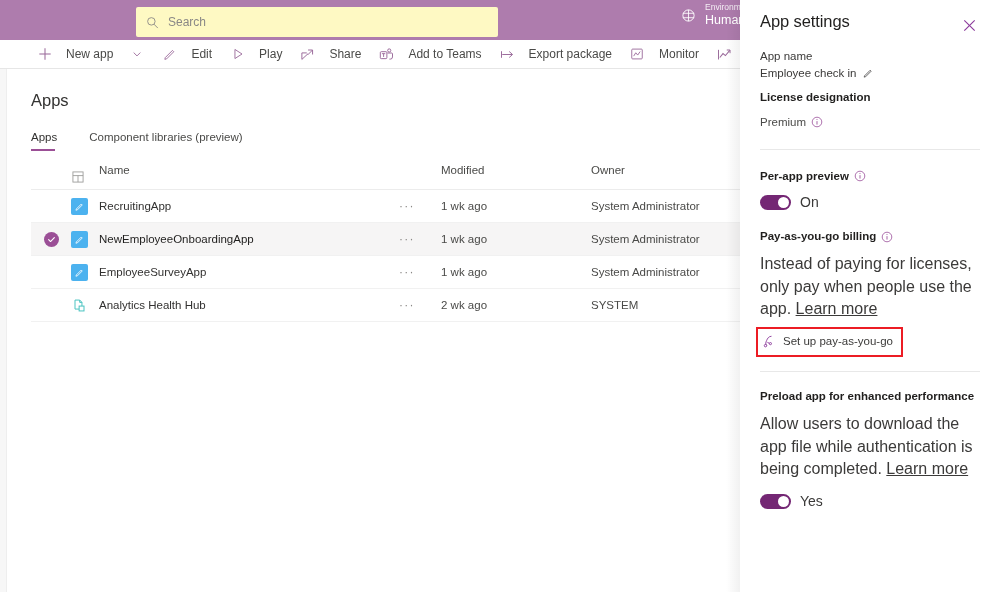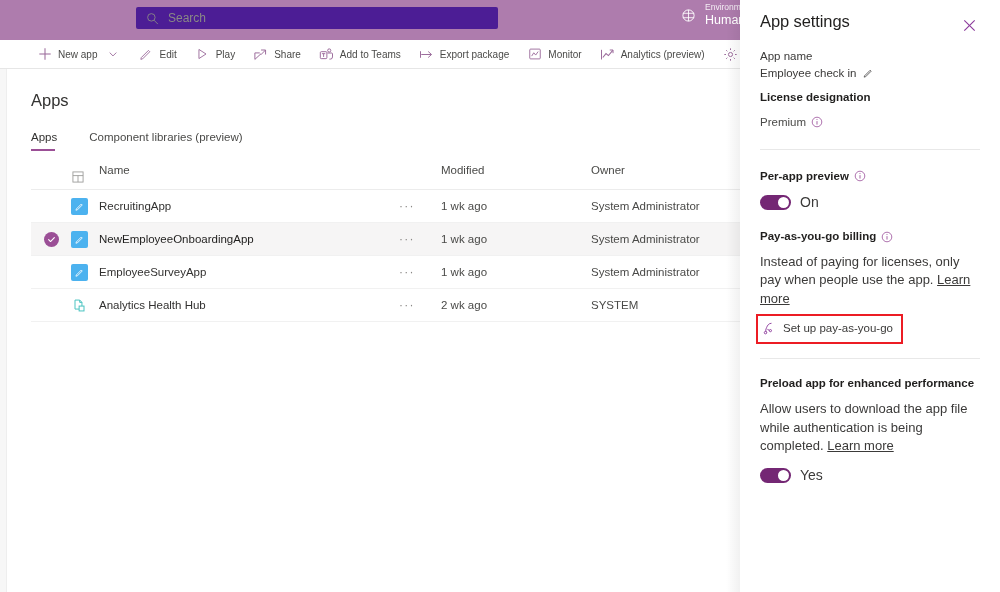--- a/index.html
+++ b/index.html
@@ -11,44 +11,44 @@
   }
   #root { position: relative; width: 1000px; height: 592px; background:#fff; }
 
   
   .topbar {
     position: absolute; left:0; top:0; width:1000px; height:40px;
     background:#ae7cad;
   }
   .topbar-inner { position:relative; width:100%; height:100%; }
   .search-box {
-    position:absolute; left:136px; top:7px; width:362px; height:22px;
-    background:#4c1d95; border-radius:2px;
+    position:absolute; left:136px; top:7px; width:362px; height:30px;
+    background:#fef9c3; border-radius:2px;
     display:flex; align-items:center; padding-left:10px; gap:9px;
   }
   .search-ph { font-size:12px; color:#8a8886; line-height:1; }
   .search-icon svg { display:block; }
 
   .env-block {
     position:absolute; left:680px; top:3px; display:flex; align-items:center; gap:8px;
   }
   .env-icon svg { display:block; }
   .env-text { display:flex; flex-direction:column; line-height:1.15; }
   .env-label { font-size:8.5px; color:#f4eef4; }
   .env-name { font-size:12.5px; color:#ffffff; }
 
   
   .cmdbar {
     position:absolute; left:0; top:40px; width:1000px; height:29px;
     background:#ffffff; border-bottom:1px solid #e6e6e6;
     display:flex; align-items:center; padding-left:28px; gap:0;
   }
   .cmd {
-    display:flex; align-items:center; gap:6px; height:29px;
-    padding:16px 9px; font-size:10px; color:#4a4a48; white-space:nowrap;
+    display:flex; align-items:center; gap:14px; height:29px;
+    padding:16px 9px; font-size:12px; color:#4a4a48; white-space:nowrap;
     cursor:default;
   }
   .cmd .ci { display:flex; align-items:center; justify-content:center; width:15px; height:15px; }
   .cmd .ci svg { display:block; }
   .chev { margin-left:2px; }
 
   
   .leftrail {
     position:absolute; left:0; top:69px; width:7px; height:523px;
     background:#f7f7f7; border-right:1px solid #eeeeee;
@@ -132,21 +132,21 @@
   .pencil-sm svg, .info-ico svg, .key-ico svg { display:block; }
   .info-ico { display:inline-flex; align-items:center; }
 
   .hr { height:1px; background:#e8e8e8; margin:14px 0; }
 
   .toggle { width:31px; height:15px; border-radius:8px; background:#742774; position:relative; cursor:default; }
   .toggle .knob { position:absolute; right:2px; top:2px; width:11px; height:11px; border-radius:50%; background:#fff; }
   .toggle-row { display:flex; align-items:center; gap:9px; }
   .toggle-label { font-size:14px; color:#3b3a39; }
 
-  .desc { font-size:13px; color:#3b3a39; line-height:1.42; }
+  .desc { font-size:16px; color:#3b3a39; line-height:1.42; }
   a.lm { color:#3b3a39; text-decoration:underline; }
 
   .payg-wrap { position:relative; display:inline-block; margin-top:11px; }
   .payg-highlight {
     position:absolute; left:-4px; top:-5px; right:-8px; bottom:-5px;
     border:2px solid #ec1c24; pointer-events:none;
   }
   .payg-btn {
     display:inline-flex; align-items:center; gap:7px;
     font-size:11.5px; color:#3b3a39; padding:2px 2px; cursor:default;

